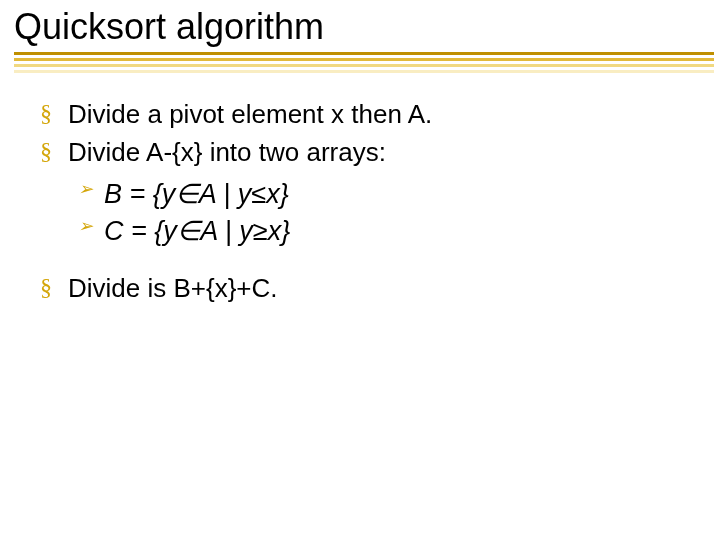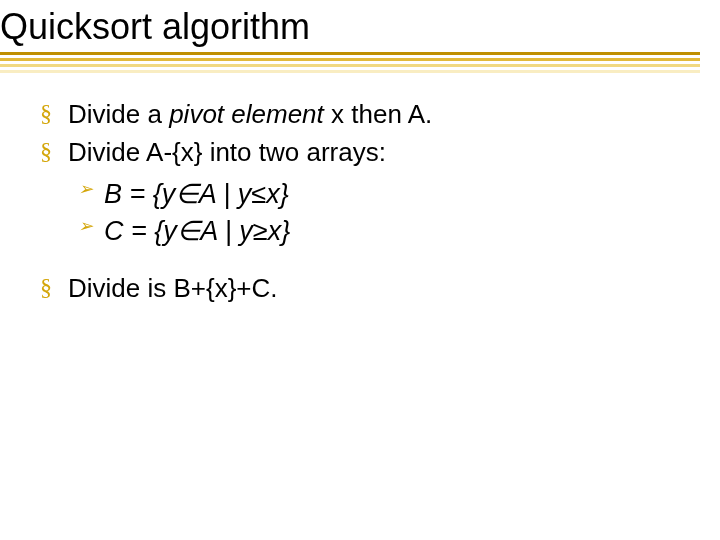--- a/index.html
+++ b/index.html
@@ -13,21 +13,21 @@
     overflow: hidden;
   }
   .slide {
     position: relative;
     width: 720px;
     height: 540px;
     box-sizing: border-box;
   }
   .title-block {
     position: relative;
-    padding: 6px 14px 0 0;
+    padding: 6px 14px 0 14px;
   }
   .title {
     font-size: 36px;
     letter-spacing: 0px;
     font-weight: 400;
     color: #000;
     margin: 0 0 2px 0;
   }
   .rule-stack {
     position: relative;
@@ -80,21 +80,20 @@
   }
   ul.l2 > li::before {
     content: "➢";
     position: absolute;
     left: 0;
     top: 2px;
     color: #d4a60a;
     font-size: 18px;
   }
   .pivot {
-    font-style: italic;
   }
 </style>
 </head>
 <body>
 
 <div class="slide">
 
   <div class="title-block">
     <h1 class="title">Quicksort algorithm</h1>
     <div class="rule-stack">

